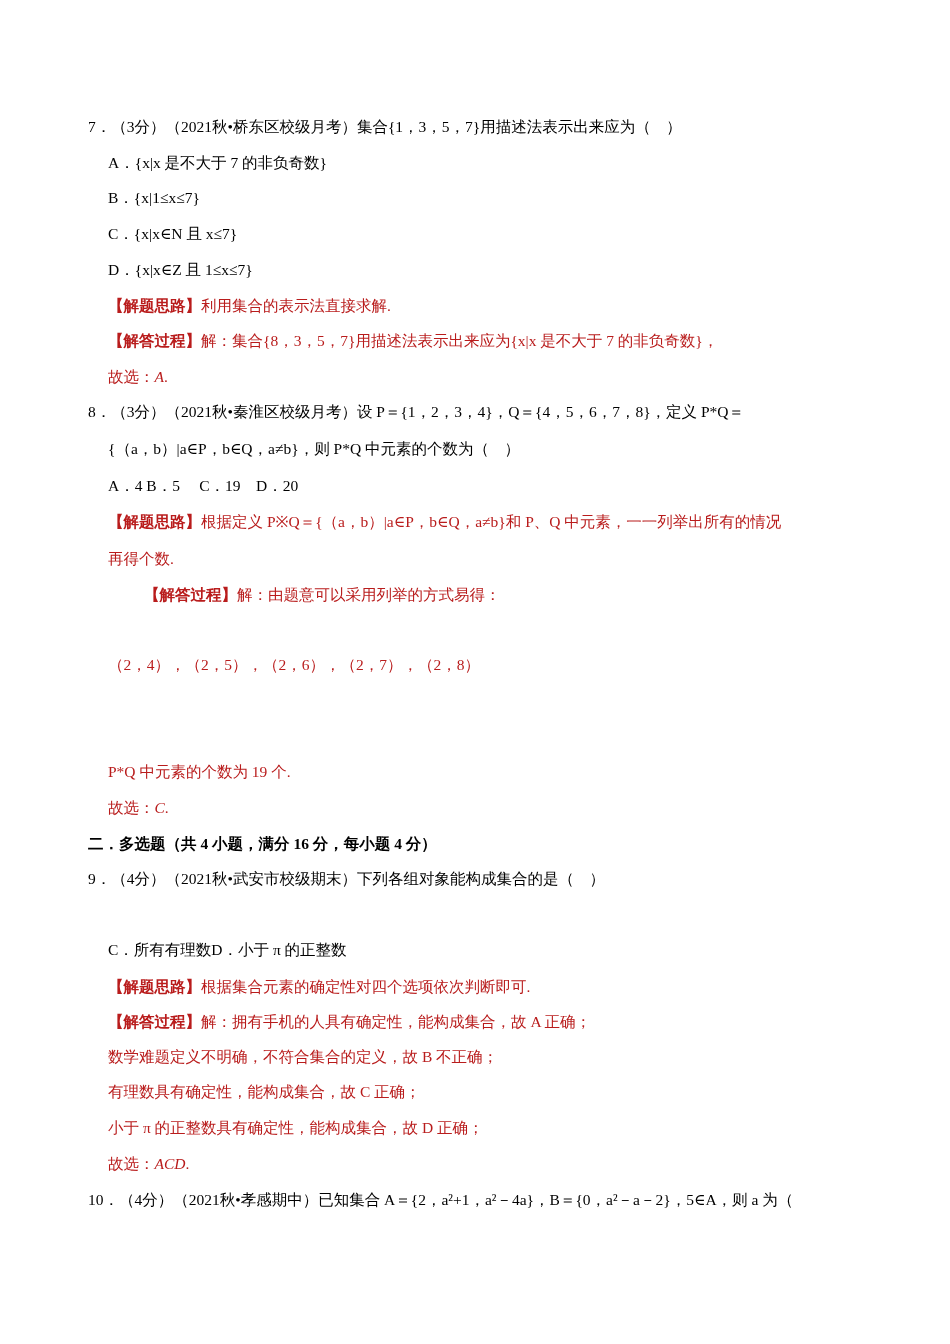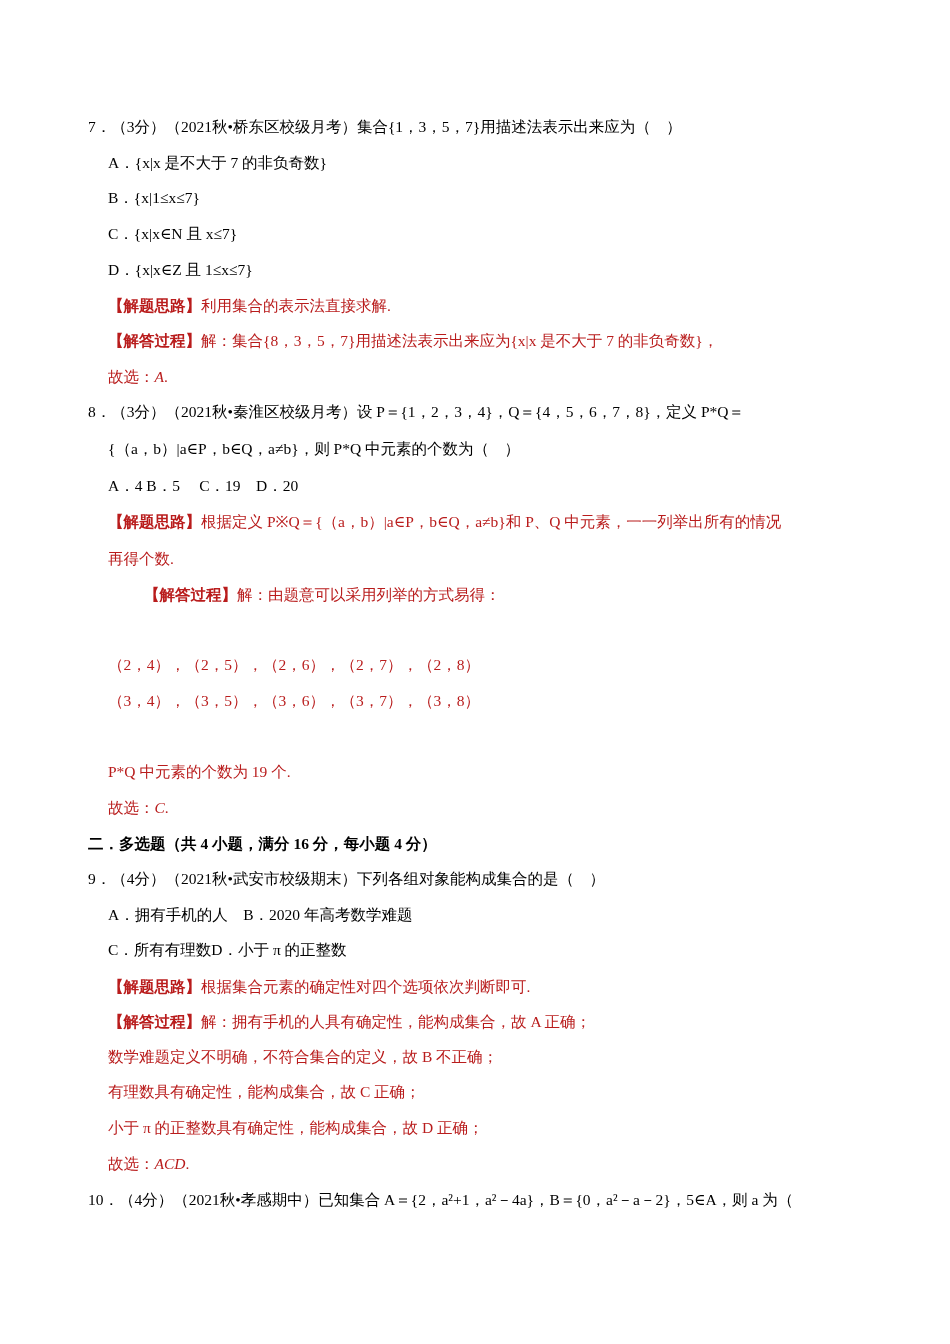--- a/index.html
+++ b/index.html
@@ -35,30 +35,28 @@
   <div class="line" style="left:108px;top:439px;">{（a，b）|a∈P，b∈Q，a≠b}，则 P*Q 中元素的个数为（　）</div>
   <div class="line" style="left:108px;top:476px;">A．4 B．5　 C．19　D．20</div>
   <div class="line red" style="left:108px;top:512px;">
     <span class="bold">【解题思路】</span><span>根据定义 P※Q＝{（a，b）|a∈P，b∈Q，a≠b}和 P、Q 中元素，一一列举出所有的情况</span>
   </div>
   <div class="line red" style="left:108px;top:549px;">再得个数.</div>
   <div class="line red" style="left:108px;top:585px;margin-left:36px;">
     <span class="bold">【解答过程】</span><span>解：由题意可以采用列举的方式易得：</span>
   </div>
   <div class="line red" style="left:108px;top:655px;">（2，4），（2，5），（2，6），（2，7），（2，8）</div>
-  <div class="line red" style="left:108px;top:691px;">（3，4），（3，5），（3，6），（3，7），（3，8）</div>
   <div class="line red" style="left:108px;top:762px;">P*Q 中元素的个数为 19 个.</div>
   <div class="line red" style="left:108px;top:798px;">
     <span>故选：</span><i>C</i><span>.</span>
   </div>
 
   <div class="line bold" style="left:88px;top:834px;">二．多选题（共 4 小题，满分 16 分，每小题 4 分）</div>
 
   <div class="line" style="left:88px;top:869px;">9．（4分）（2021秋•武安市校级期末）下列各组对象能构成集合的是（　）</div>
-  <div class="line" style="left:108px;top:905px;">A．拥有手机的人　B．2020 年高考数学难题</div>
   <div class="line" style="left:108px;top:940px;">C．所有有理数D．小于 π 的正整数</div>
   <div class="line red" style="left:108px;top:1012px;">
     <span class="bold">【解答过程】</span><span>解：拥有手机的人具有确定性，能构成集合，故 A 正确；</span>
   </div>
   <div class="line red" style="left:108px;top:977px;">
     <span class="bold">【解题思路】</span><span>根据集合元素的确定性对四个选项依次判断即可.</span>
   </div>
   <div class="line red" style="left:108px;top:1047px;">数学难题定义不明确，不符合集合的定义，故 B 不正确；</div>
   <div class="line red" style="left:108px;top:1082px;">有理数具有确定性，能构成集合，故 C 正确；</div>
   <div class="line red" style="left:108px;top:1118px;">小于 π 的正整数具有确定性，能构成集合，故 D 正确；</div>

